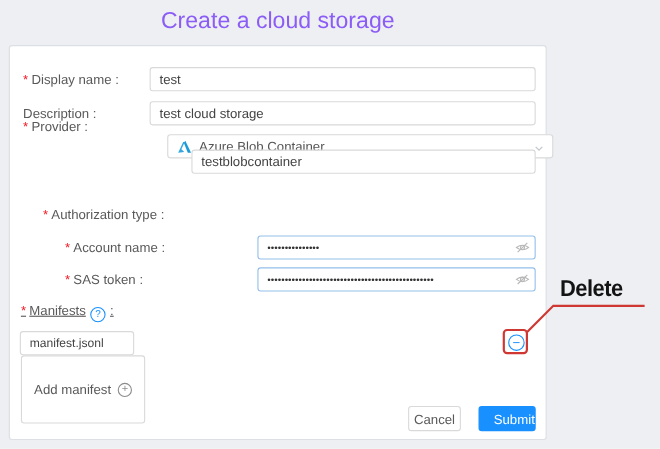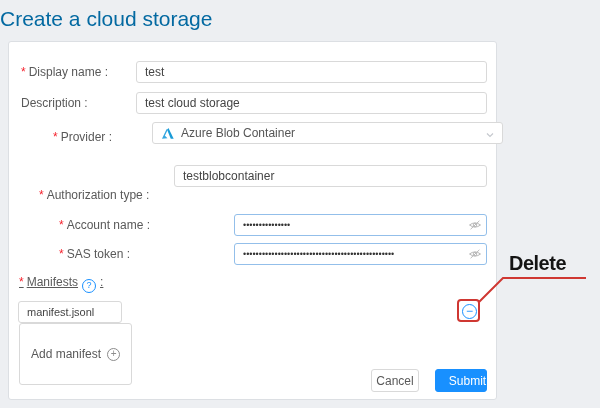--- a/index.html
+++ b/index.html
@@ -2,22 +2,22 @@
 <html><head>
 <meta charset="utf-8">
 <style>
   html,body{margin:0;padding:0;}
   body{
     width:600px;height:408px;position:relative;overflow:hidden;
     background:#edeff2;
     font-family:"Liberation Sans",sans-serif;
   }
   .title{
-    position:absolute;left:0;top:7px;width:505px;
-    font-size:21px;color:#0369a1;font-weight:400;
+    position:absolute;left:0;top:7px;width:505px;text-align:center;
+    font-size:21px;color:#8b5cf6;font-weight:400;
   }
   .panel{
     position:absolute;left:8px;top:41px;width:489px;height:359px;
     background:#fff;border:1px solid #dcdfe3;border-radius:3px;box-sizing:border-box;
   }
   .lbl{
     position:absolute;font-size:12px;color:#595959;white-space:nowrap;line-height:14px;
   }
   .req{color:#f5222d;margin-right:3px;font-size:12px;}
   .inp{
@@ -80,37 +80,37 @@
 <div class="title">Create a cloud storage</div>
 
 <div class="panel">
 
   <div class="lbl" style="left:12px;top:23px;"><span class="req">*</span><span>Display name :</span></div>
   <input class="inp" style="left: 127px; top: 19px; width: 351px;" value="test">
 
   <div class="lbl" style="left:12px;top:54px;"><span>Description :</span></div>
   <input class="inp" style="left: 127px; top: 50px; width: 351px;" value="test cloud storage">
 
-  <div class="lbl" style="left:12px;top:88px;margin-left:32px;"><span class="req">*</span><span>Provider :</span></div>
+  <div class="lbl" style="left:12px;top:66px;"><span class="req">*</span><span>Provider :</span></div>
   <div class="sel" style="left:143px;top:80px;width:351px;">
     <span class="azicon">
       <svg width="13" height="13" viewBox="0 0 16 15">
         <path fill="#1a9bd7" d="M9.2 0.8 L15.6 14 L12.0 14 L7.5 3.0 Z"></path>
         <path fill="#35a7e0" d="M8.6 2.2 L4.8 10.2 L8.0 13.4 L1.2 14 L6.8 2.2 Z"></path>
       </svg>
     </span>
     <span>Azure Blob Container</span>
     <span class="chev">
       <svg width="10" height="10" viewBox="0 0 10 10">
           <path d="M2 3.5 L5 6.5 L8 3.5" stroke="#c5c8ce" stroke-width="1.2" fill="none"></path>
         </svg>
     </span>
   </div>
 
-  <input class="inp" style="left: 165px; top: 123px; width: 313px;" value="testblobcontainer">
+  <input class="inp" style="left: 165px; top: 94px; width: 313px;" value="testblobcontainer">
 
   <div class="lbl" style="left:30px;top:146px;"><span class="req">*</span><span>Authorization type :</span></div>
 
   <div class="lbl" style="left:50px;top:176px;"><span class="req">*</span><span>Account name :</span></div>
   <input class="inp pw" style="left: 225px; top: 172px; width: 253px;" value="•••••••••••••••">
   <span class="eye" style="left:459px;top:176px;">
     <svg width="14" height="14" viewBox="0 0 14 14">
       <path d="M1.5 7 Q7 2.8 12.5 7 Q7 11.2 1.5 7 Z" fill="none" stroke="#b8b8b8" stroke-width="1"></path>
       <circle cx="7" cy="7" r="1.8" fill="none" stroke="#b8b8b8" stroke-width="1"></circle>
       <line x1="2.6" y1="11.2" x2="11.4" y2="2.8" stroke="#b8b8b8" stroke-width="1"></line>

